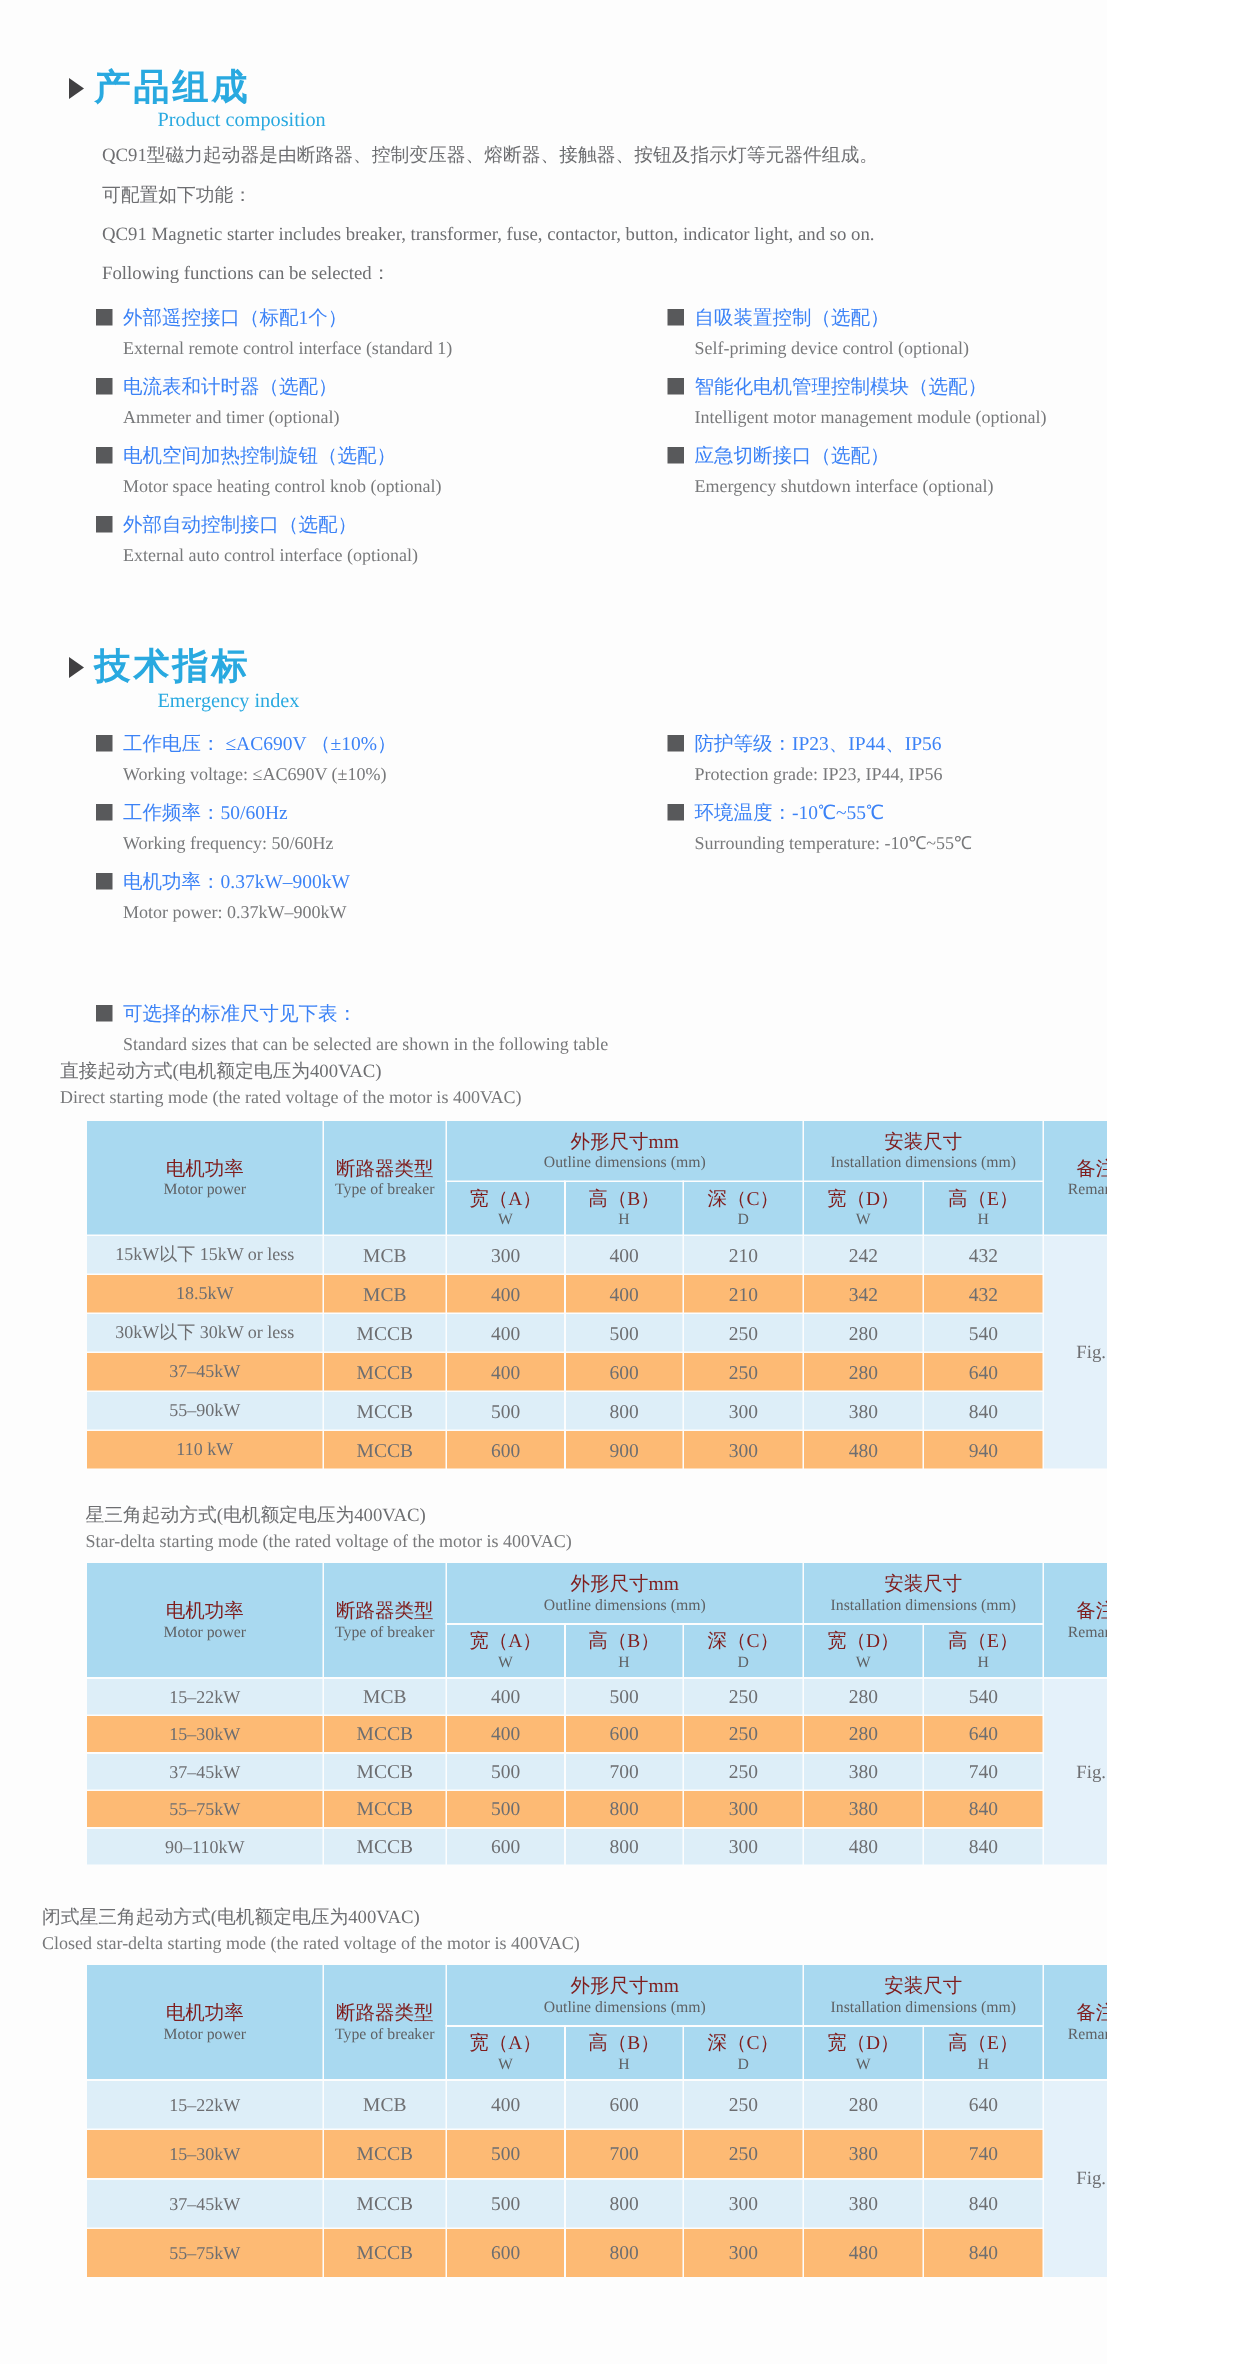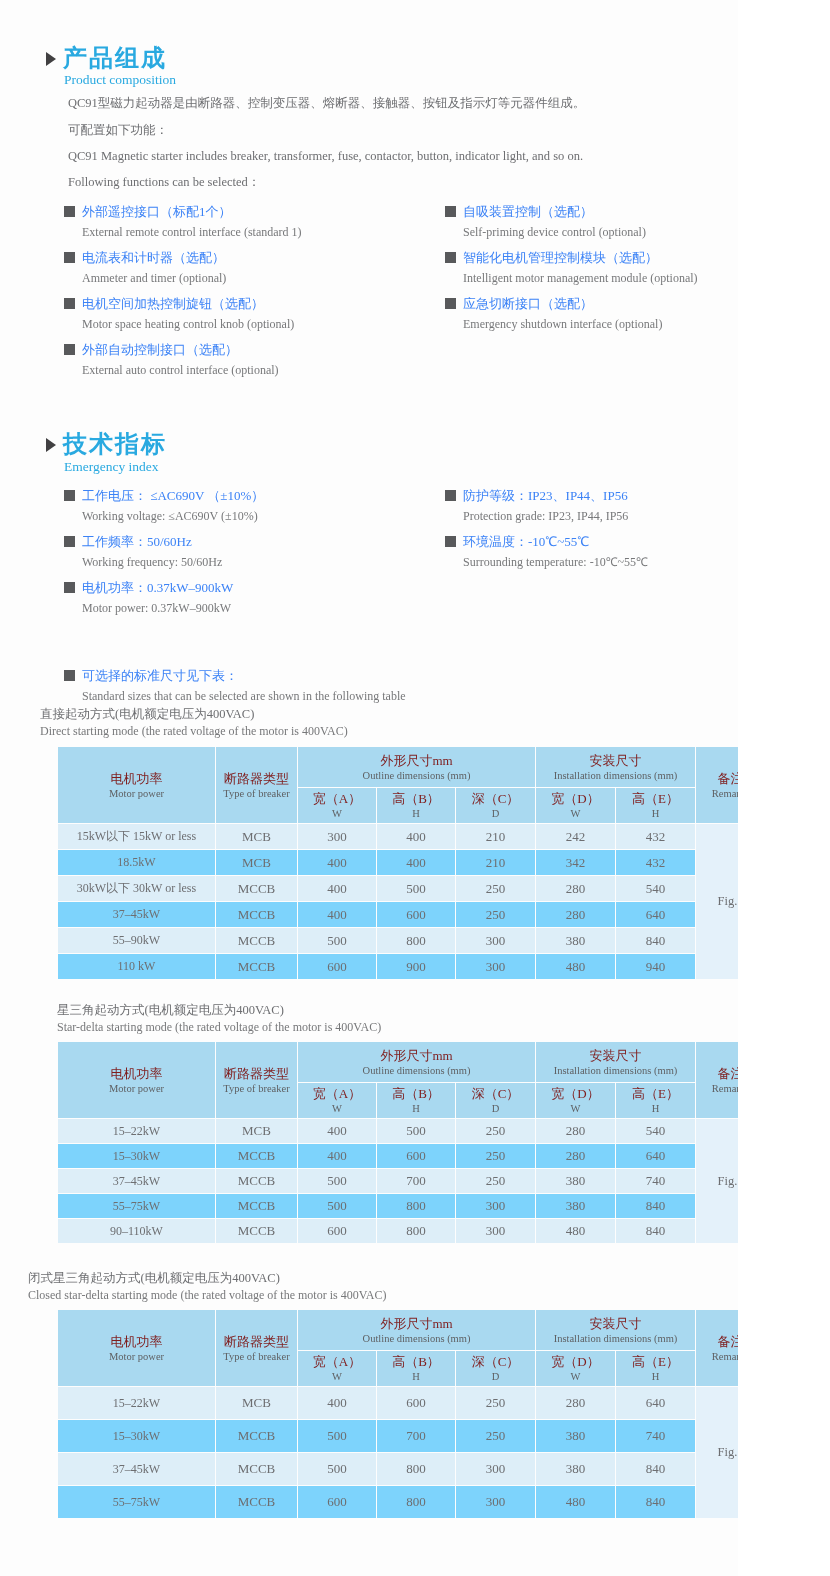--- a/index.html
+++ b/index.html
@@ -5,21 +5,21 @@
   html,body{margin:0;padding:0;background:#ffffff;}
   .page{position:relative;width:738px;height:1576px;background:#fdfdfd;
         font-family:Liberation Serif, serif;overflow:hidden;}
   .abs{position:absolute;}
 
   
   .sec-head{display:flex;align-items:center;}
   .tri{width:0;height:0;border-left:10px solid #414042;border-top:7px solid transparent;
        border-bottom:7px solid transparent;margin-right:7px;margin-top:2px;}
   .h1{font-size:24px;font-weight:bold;color:#29a9e0;letter-spacing:2px;}
-  .h2{font-size:13.5px;color:#29a9e0;}
+  .h2{font-size:13.5px;color:#29a9e0;margin-left:41px;}
 
   
   .para{font-size:12.5px;color:#6d6e71;white-space:nowrap;}
 
   
   .feat{margin-bottom:6px;}
   .feat .zh{font-size:13px;color:#3b82f6;line-height:20px;white-space:nowrap;}
   .feat .en{font-size:12px;color:#77787a;line-height:20px;margin-left:18px;white-space:nowrap;}
   .sq{display:inline-block;width:11px;height:11px;background:#58595b;margin-right:7px;vertical-align:-1px;}
 
@@ -31,21 +31,21 @@
   table.sizes{border-collapse:collapse;table-layout:fixed;width:708px;}
   table.sizes th,table.sizes td{border:1px solid #fdfdfd;text-align:center;vertical-align:middle;
        padding:0;overflow:hidden;}
   table.sizes thead th{background:#a9d9f0;font-weight:normal;}
   .hzh{font-size:13px;color:#7f1d1d;line-height:16px;}
   .hen{font-size:10.5px;color:#5f6164;line-height:13px;}
   tr.hrow1{height:41px;}
   tr.hrow2{height:36px;}
   table.sizes tbody td{font-size:13px;color:#6d6e71;}
   table.sizes tbody tr.odd td{background:#ddeef8;}
-  table.sizes tbody tr.even td{background:#7dd3fc;}
+  table.sizes tbody tr.even td{background:#fdba74;}
   table.sizes tbody td.remark{background:#e4f1fa !important;font-size:12.5px;}
   table.sizes tbody td.cell-motor{font-size:12px;white-space:nowrap;}
   table.rows26 tbody tr{height:26px;}
   table.rows25 tbody tr{height:25px;}
   table.rows33 tbody tr{height:33px;}
 </style>
 </head>
 <body>
 
 <div class="page">

